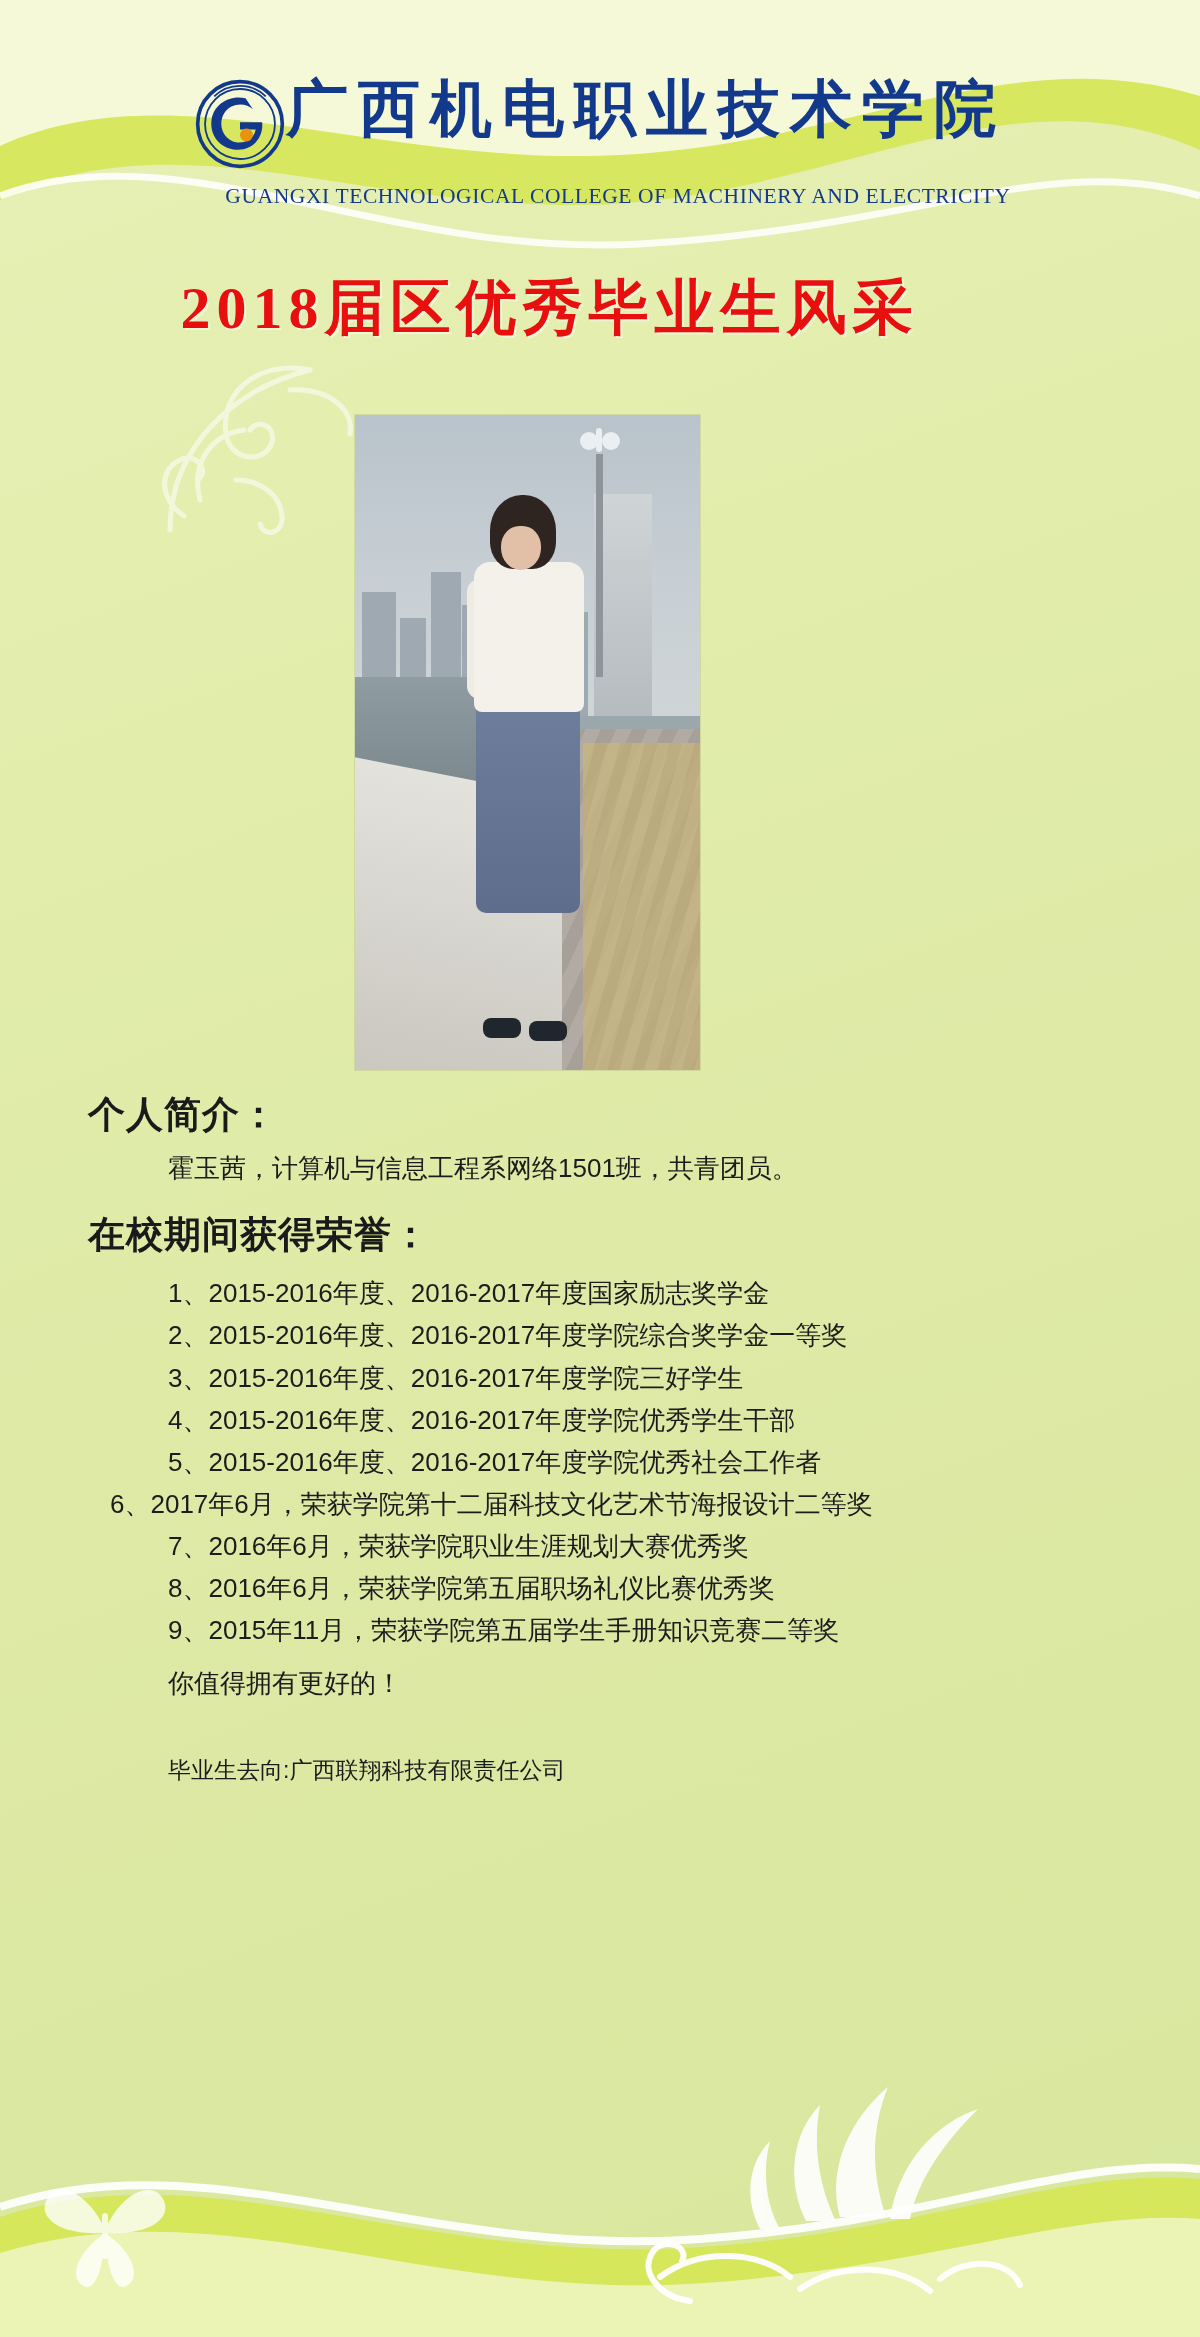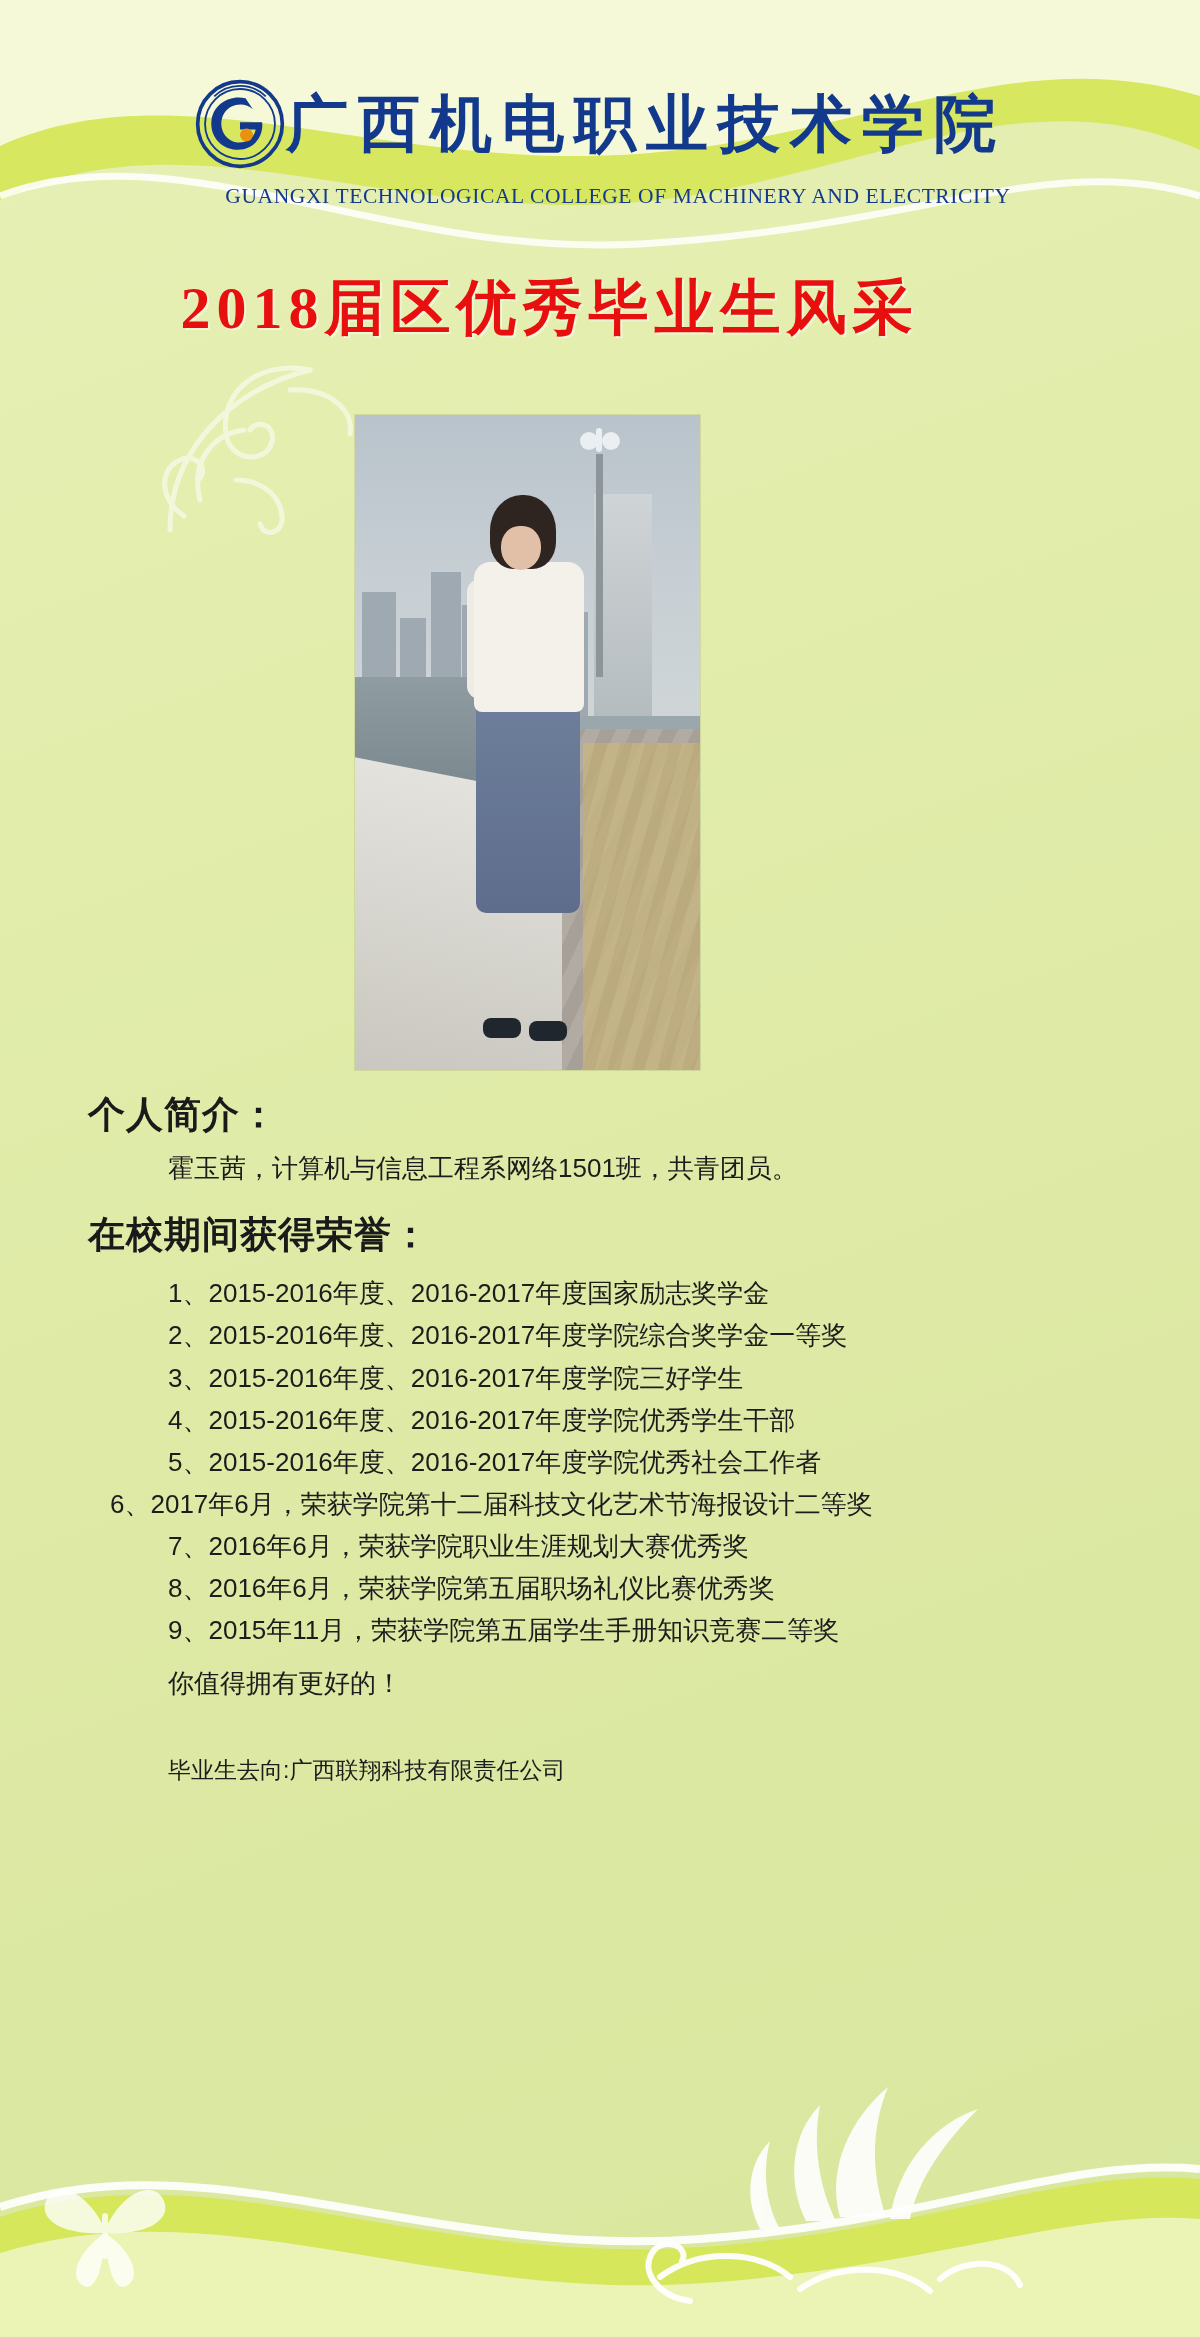--- a/index.html
+++ b/index.html
@@ -30,21 +30,20 @@
   .header {
     position: absolute;
     top: 78px;
     left: 0;
     width: 1200px;
     text-align: center;
     z-index: 5;
   }
   .header-row {
     display: flex;
-    align-items: center;
     justify-content: center;
   }
   .logo {
     width: 92px;
     height: 92px;
     flex: 0 0 auto;
   }
   .school-cn {
     font-family: "Liberation Serif", "DejaVu Serif", serif;
     font-size: 62px;

